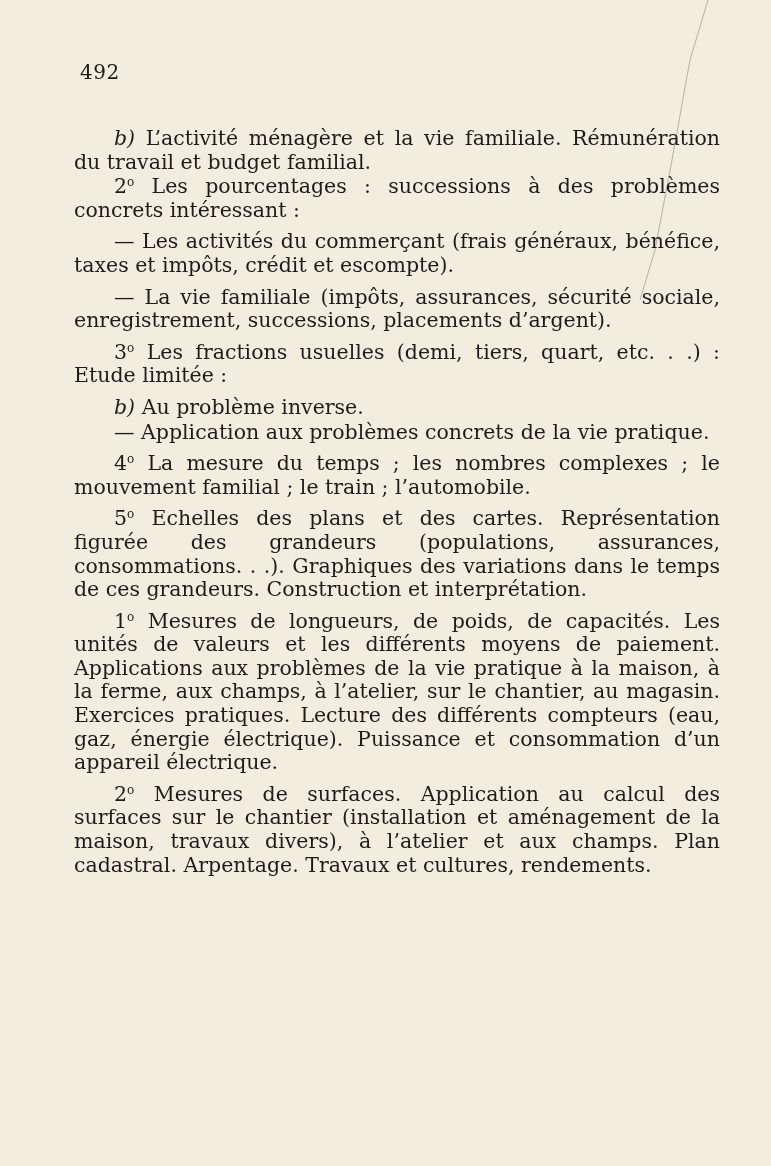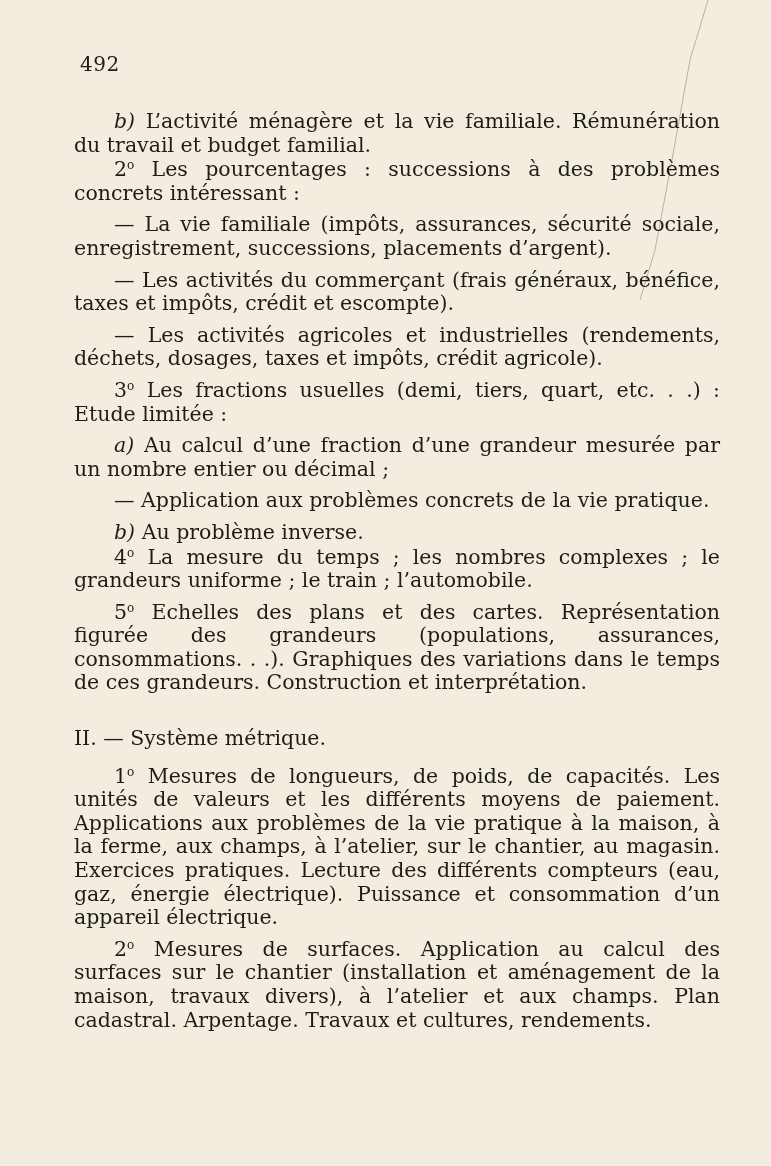--- a/index.html
+++ b/index.html
@@ -9,25 +9,25 @@
       position: relative;
       overflow: hidden;
       font-family: "DejaVu Serif", "Liberation Serif", serif;
       color: #1f1c18;
     }
     .fold {
       position: absolute; left: 0; top: 0; width: 771px; height: 1166px;
       pointer-events: none;
     }
     .page-number {
-      position: absolute; left: 80px; top: 52px;
+      position: absolute; left: 80px; top: 60px;
       font-size: 20px; letter-spacing: 0.5px;
     }
     .content {
-      position: absolute; left: 74px; top: 110px; width: 646px;
+      position: absolute; left: 74px; top: 127px; width: 646px;
       font-size: 20.5px; line-height: 23.6px;
       text-align: justify;
     }
     .para { margin: 0 0 8px 0; text-indent: 0; }
     .indent { text-indent: 40px; }
     .tight { margin-bottom: 1px; }
     .it { font-style: italic; }
     .section-title { margin: 32px 0 14px 0; text-indent: 0; }
     sup { font-size: 12px; vertical-align: 7px; line-height: 0; }
   </style>
@@ -40,37 +40,34 @@
 
 <div class="page-number">492</div>
 
 <div class="content">
 
   <p class="para indent tight"><span class="it">b)</span><span> L’activité ménagère et la vie familiale. Rémunération du travail et budget familial.</span></p>
 
 
   <p class="para indent"><span>2</span><sup>o</sup><span> Les pourcentages : successions à des problèmes concrets intéressant :</span></p>
 
+  <p class="para indent"><span>— Les activités du commerçant (frais généraux, bénéfice, taxes et impôts, crédit et escompte).</span></p>
+
   <p class="para indent"><span>— La vie familiale (impôts, assurances, sécurité sociale, enregistrement, successions, placements d’argent).</span></p>
 
-  <p class="para indent"><span>— Les activités du commerçant (frais généraux, bénéfice, taxes et impôts, crédit et escompte).</span></p>
-
-  <p class="para indent"><span>— Les activités agricoles et industrielles (rendements, déchets, dosages, taxes et impôts, crédit agricole).</span></p>
 
   <p class="para indent"><span>3</span><sup>o</sup><span> Les fractions usuelles (demi, tiers, quart, etc. . .) : Etude limitée :</span></p>
 
-  <p class="para indent"><span class="it">a)</span><span> Au calcul d’une fraction d’une grandeur mesurée par un nombre entier ou décimal ;</span></p>
+
+  <p class="para indent tight"><span class="it">b)</span><span> Au problème inverse.</span></p>
 
   <p class="para indent"><span>— Application aux problèmes concrets de la vie pratique.</span></p>
 
-  <p class="para indent tight"><span class="it">b)</span><span> Au problème inverse.</span></p>
-
-  <p class="para indent"><span>4</span><sup>o</sup><span> La mesure du temps ; les nombres complexes ; le grandeurs uniforme ; le train ; l’automobile.</span></p>
+  <p class="para indent"><span>4</span><sup>o</sup><span> La mesure du temps ; les nombres complexes ; le mouvement familial ; le train ; l’automobile.</span></p>
 
   <p class="para indent"><span>5</span><sup>o</sup><span> Echelles des plans et des cartes. Représentation figurée des grandeurs (populations, assurances, consommations. . .). Graphiques des variations dans le temps de ces grandeurs. Construction et interprétation.</span></p>
 
-  <p class="section-title">II. — Système métrique.</p>
 
   <p class="para indent"><span>1</span><sup>o</sup><span> Mesures de longueurs, de poids, de capacités. Les unités de valeurs et les différents moyens de paiement. Applications aux problèmes de la vie pratique à la maison, à la ferme, aux champs, à l’atelier, sur le chantier, au magasin. Exercices pratiques. Lecture des différents compteurs (eau, gaz, énergie électrique). Puissance et consommation d’un appareil électrique.</span></p>
 
   <p class="para indent"><span>2</span><sup>o</sup><span> Mesures de surfaces. Application au calcul des surfaces sur le chantier (installation et aménagement de la maison, travaux divers), à l’atelier et aux champs. Plan cadastral. Arpentage. Travaux et cultures, rendements.</span></p>
 
 </div>
 
 </body></html>

